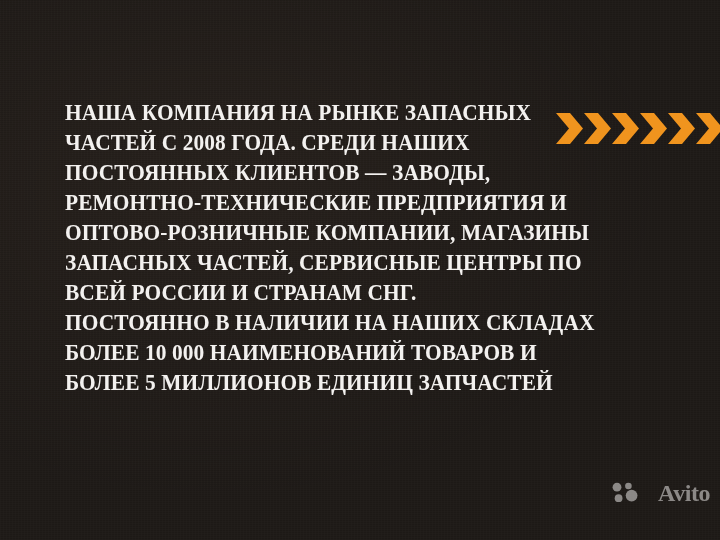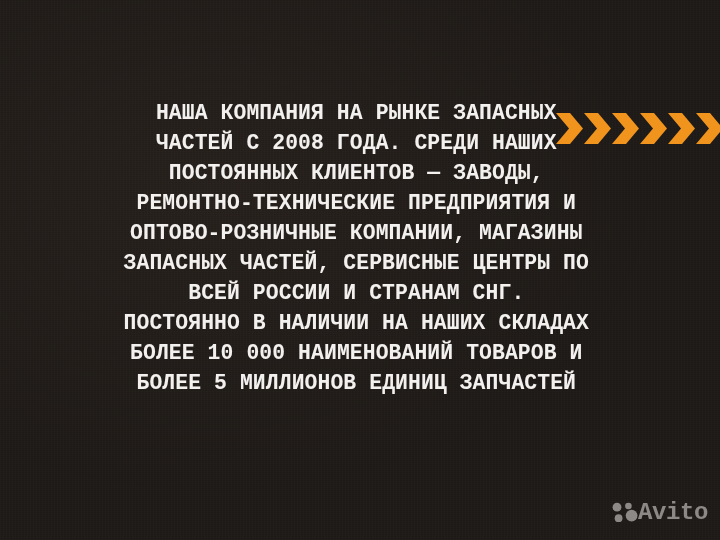--- a/index.html
+++ b/index.html
@@ -7,22 +7,21 @@
     margin: 0;
     padding: 0;
     background: #141414;
   }
   #canvas {
     position: relative;
     width: 720px;
     height: 540px;
     overflow: hidden;
     background-color: #1e1a17;
-    font-family: Liberation Mono, monospace;
-    text-align: center;
+    font-family: Liberation Serif, serif;
     -webkit-font-smoothing: antialiased;
   }
   
   #grain {
     position: absolute;
     inset: 0;
     pointer-events: none;
     background-image:
       repeating-linear-gradient(0deg,   rgba(255,255,255,0.012) 0px, rgba(255,255,255,0.012) 1px, rgba(0,0,0,0.012) 1px, rgba(0,0,0,0.012) 2px),
       repeating-linear-gradient(90deg,  rgba(255,255,255,0.010) 0px, rgba(255,255,255,0.010) 1px, rgba(0,0,0,0.010) 1px, rgba(0,0,0,0.010) 3px),
@@ -67,23 +66,22 @@
   }
 
   
   #watermark {
     position: absolute;
     left: 612px;
     top: 478px;
     height: 30px;
     display: flex;
     align-items: center;
-    gap: 0;
+    gap: 20px;
     opacity: 0.62;
-    margin-top: 20px;
   }
   #watermark-logo { display: block; }
   #watermark-text {
     color: #cfcccb;
     font-size: 24px;
     font-weight: 700;
     letter-spacing: -0.4px;
     line-height: 1;
   }
 </style>

